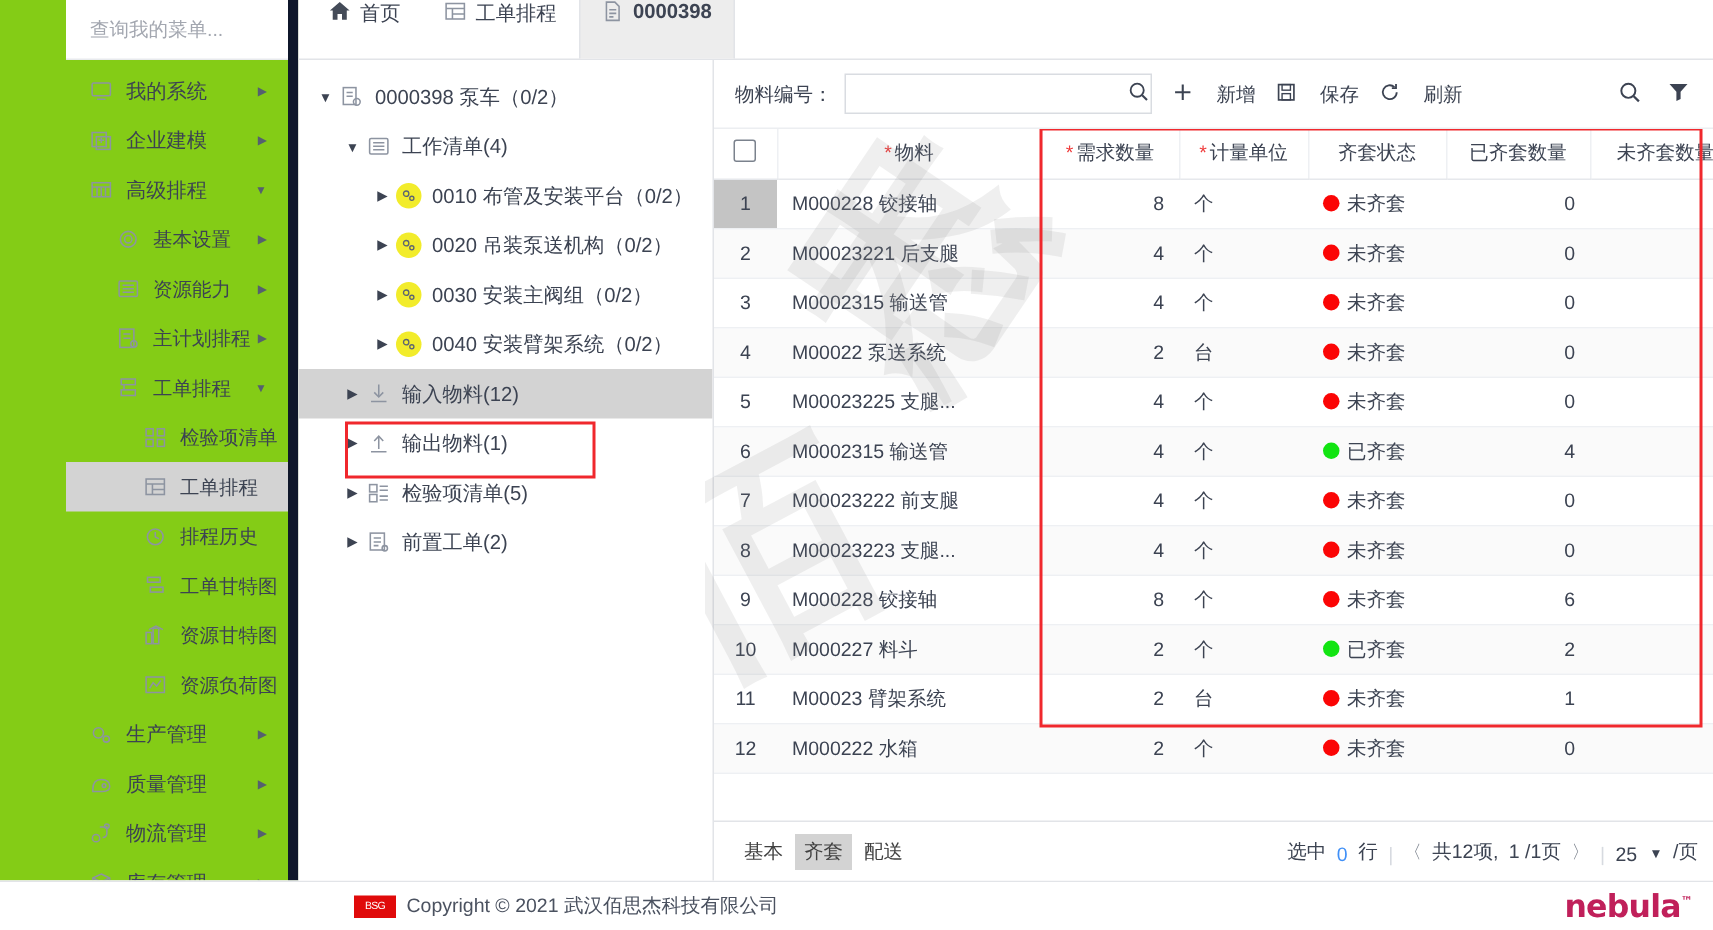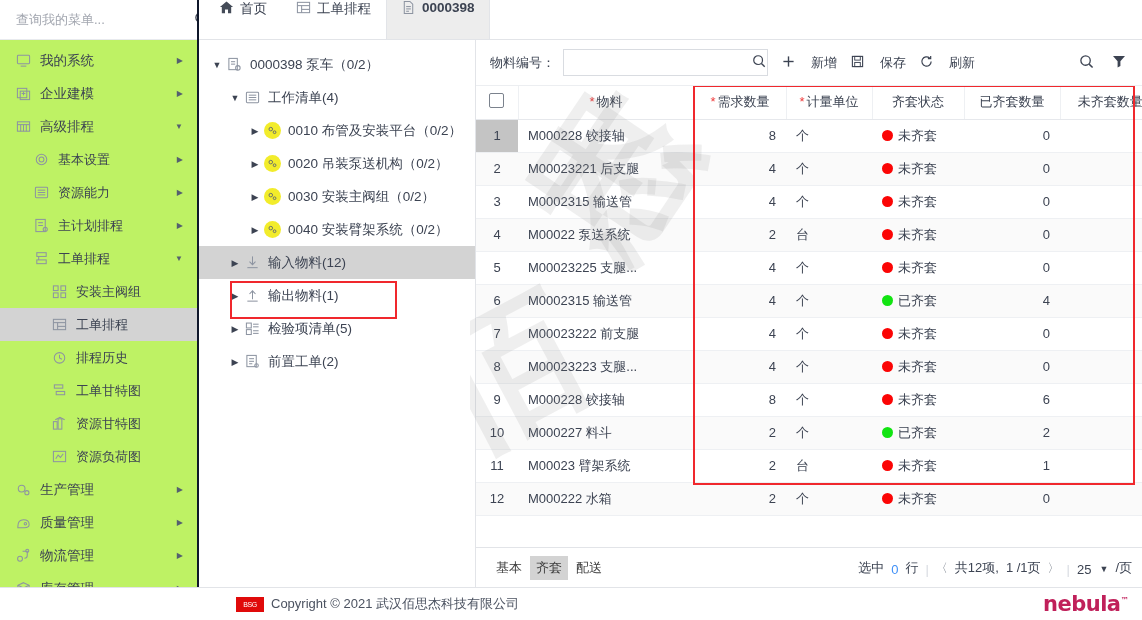--- a/index.html
+++ b/index.html
@@ -42,25 +42,26 @@
   .wm1 { left: -40px; top: 180px; }
   .wm2 { left: 30px; top: 30px; }
 
   
   .body-row { display: flex; flex: 1 1 auto; min-height: 0; }
 
   
   .sidebar {
     width: 199px;
     flex: 0 0 199px;
-    background: #bef264;
-    border-right: 2px solid #0f172a;
+    background: #84cc16;
+    border-right: 7px solid #0f172a;
     display: flex;
     flex-direction: column;
     overflow: hidden;
+    padding-left: 44px;
   }
   .side-search {
     height: 40px;
     flex: 0 0 40px;
     border-bottom: 1px solid #e8eaee;
     display: flex;
     align-items: center;
     padding: 0 12px 0 14px;
     background: #fff;
   }
@@ -439,21 +440,21 @@
           </div>
           <div class="menu-item lvl3">
             <span class="mi-icon">
               <svg width="15" height="15" viewBox="0 0 16 16" fill="none" stroke="#8d94a1" stroke-width="1.1">
                 <rect x="1.5" y="2" width="5" height="5"></rect>
                 <rect x="9.5" y="2" width="5" height="5"></rect>
                 <rect x="1.5" y="9.5" width="5" height="5"></rect>
                 <rect x="9.5" y="9.5" width="5" height="5"></rect>
               </svg>
             </span>
-            <span class="mi-label">安装主阀组</span>
+            <span class="mi-label">检验项清单</span>
           </div>
           <div class="menu-item lvl3 active">
             <span class="mi-icon">
               <svg width="15" height="15" viewBox="0 0 16 16" fill="none" stroke="#8d94a1" stroke-width="1.1">
                 <rect x="1.5" y="2.5" width="13" height="11"></rect>
                 <line x1="1.5" y1="6" x2="14.5" y2="6"></line>
                 <line x1="6" y1="6" x2="6" y2="13.5"></line>
                 <line x1="6" y1="10" x2="14.5" y2="10"></line>
               </svg>
             </span>

